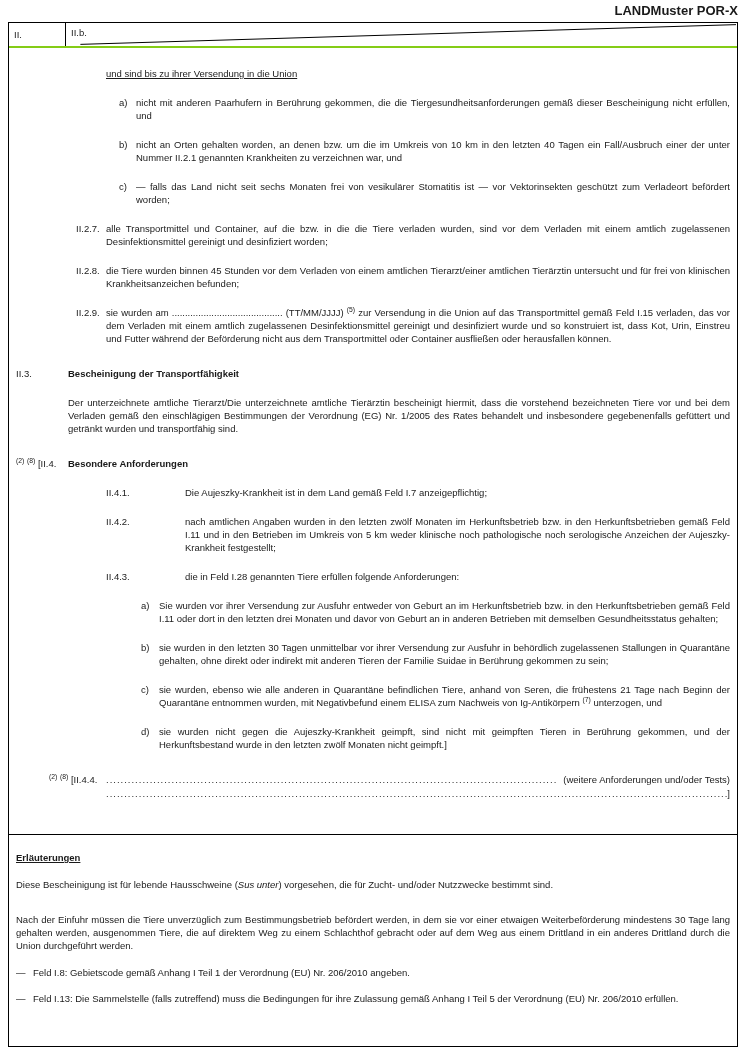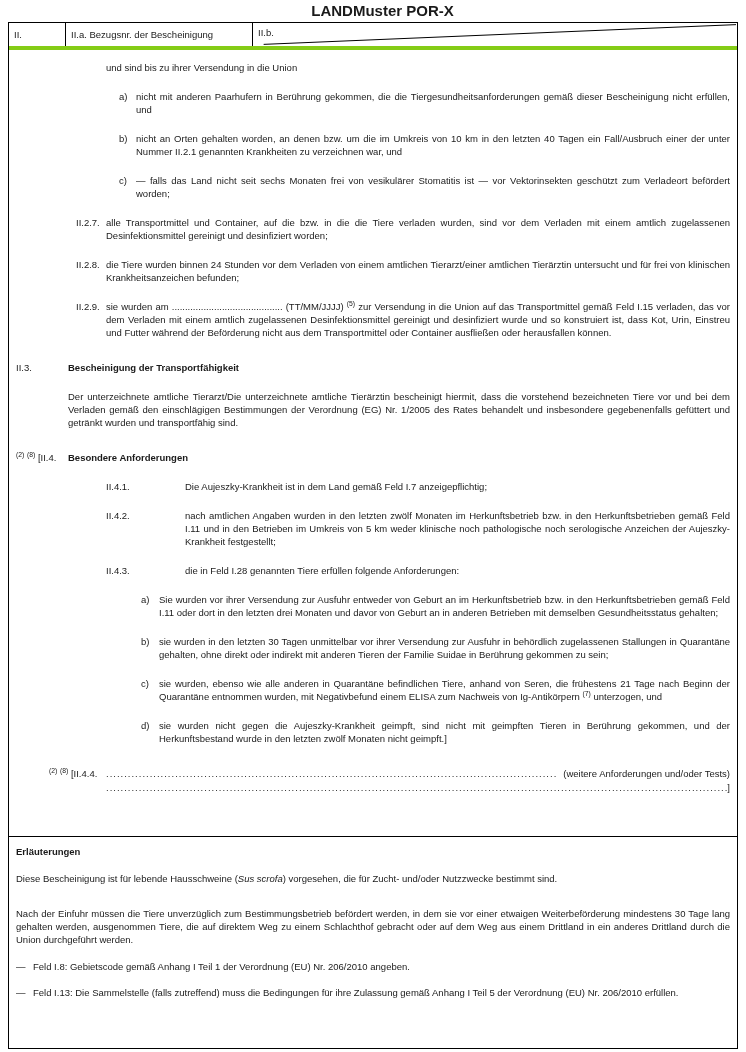--- a/index.html
+++ b/index.html
@@ -1,35 +1,35 @@
 <!DOCTYPE html>
 <html><head>
 <meta charset="utf-8">
 <style>
   html,body { margin:0; padding:0; background:#e8e8e8; }
   .page {
     position:relative; width:746px; height:1052px; background:#ffffff;
     font-family:"Liberation Sans","DejaVu Sans",sans-serif;
     font-size:9.5px; line-height:13px; color:#1a1a1a; margin:0 auto; overflow:hidden;
   }
-  .topbar { display:flex; justify-content:center; padding:4px 8px 5px 8px;
-            font-weight:bold; font-size:15px;margin-left:19px; }
+  .topbar { display:flex; justify-content:flex-end; padding:4px 8px 5px 8px;
+            font-weight:bold; font-size:13px;margin-left:19px; }
   .doc { margin:0 8px; border:1px solid #000; }
-  .hdr-row { display:flex; height:23px; border-bottom:4px solid #84cc16;justify-content:space-between; }
+  .hdr-row { display:flex; height:23px; border-bottom:2px solid #84cc16;justify-content:space-between; }
   .hdr-cell { display:flex; align-items:center; padding:0 5px; box-sizing:border-box; }
   .hc1 { width:57px; border-right:1px solid #000; }
   .hc2 { width:308px; border-right:1px solid #000; justify-content:center; text-align:center; }
   .hc3 { width:187px; border-right:1px solid #000; }
   .hc4 { flex:1; position:relative; align-items:flex-start; padding-top:3px; }
   .hc4 svg { position:absolute; left:1px; top:1px; width:calc(100% - 2px); height:calc(100% - 2px); }
   .body-sec { height:787px; box-sizing:border-box; padding:11px 7px 0 7px;
               border-bottom:1px solid #000; overflow:hidden; }
   .notes-sec { box-sizing:border-box; padding:8px 7px 0 7px; height:211px; overflow:hidden; }
   .row { display:flex; margin-top:16px; }
-  .row.first { margin-top:0; }
+  .row.first { margin-top:8px;text-decoration:underline; }
   .gap-lg { margin-top:22px; }
   .gap-sm { }
   .lbl { flex-shrink:0; white-space:nowrap; }
   .txt { flex:1; text-align:justify; }
   .b { font-weight:bold; }
   .i { font-style:italic; }
   .sup { font-size:6.8px; vertical-align:super; line-height:0; }
   
   .ml-intro { margin-left:90px; }
   .ml-abc   { margin-left:103px; } .w-abc { width:17px; }
@@ -51,23 +51,20 @@
     <span>LAND</span>
     <span>Muster POR-X</span>
   </div>
 
   <div class="doc">
 
     <div class="hdr-row">
       <div class="hdr-cell hc1">
         <span>II.</span>
       </div>
-      <div class="hdr-cell hc3">
-        <span>II.a. Bezugsnr. der Bescheinigung</span>
-      </div>
       <div class="hdr-cell hc4">
         <span style="position:relative;z-index:1;">II.b.</span>
         <svg viewBox="0 0 100 100" preserveAspectRatio="none">
           <line x1="2" y1="97" x2="100" y2="3" stroke="#000" stroke-width="1" vector-effect="non-scaling-stroke"></line>
         </svg>
       </div>
     </div>
 
     <div class="body-sec">
 
@@ -87,21 +84,21 @@
         <div class="lbl w-abc">c)</div>
         <div class="txt">— falls das Land nicht seit sechs Monaten frei von vesikulärer Stomatitis ist — vor Vektorinsekten geschützt zum Verladeort befördert worden;</div>
       </div>
 
       <div class="row ml-ii2">
         <div class="lbl w-ii2">II.2.7.</div>
         <div class="txt">alle Transportmittel und Container, auf die bzw. in die die Tiere verladen wurden, sind vor dem Verladen mit einem amtlich zugelassenen Desinfektionsmittel gereinigt und desinfiziert worden;</div>
       </div>
       <div class="row ml-ii2">
         <div class="lbl w-ii2">II.2.8.</div>
-        <div class="txt">die Tiere wurden binnen 24 Stunden vor dem Verladen von einem amtlichen Tierarzt/einer amtlichen Tierärztin untersucht und für frei von klinischen Krankheitsanzeichen befunden;</div>
+        <div class="txt">die Tiere wurden binnen 45 Stunden vor dem Verladen von einem amtlichen Tierarzt/einer amtlichen Tierärztin untersucht und für frei von klinischen Krankheitsanzeichen befunden;</div>
       </div>
       <div class="row ml-ii2">
         <div class="lbl w-ii2">II.2.9.</div>
         <div class="txt"><span>sie wurden am .......................................... (TT/MM/JJJJ) </span><span class="sup">(5)</span><span> zur Versendung in die Union auf das Transportmittel gemäß Feld I.15 verladen, das vor dem Verladen mit einem amtlich zugelassenen Desinfektionsmittel gereinigt und desinfiziert wurde und so konstruiert ist, dass Kot, Urin, Einstreu und Futter während der Beförderung nicht aus dem Transportmittel oder Container ausfließen oder herausfallen können.</span></div>
       </div>
 
       <div class="row gap-lg ml-ii3">
         <div class="lbl w-ii3">II.3.</div>
         <div class="txt b">Bescheinigung der Transportfähigkeit</div>
       </div>
@@ -154,21 +151,21 @@
         <div class="dotfill">............................................................................................................................................................................................................................................................................</div>
         <div class="lbl">]</div>
       </div>
 
     </div>
 
     <div class="notes-sec">
       <div class="row first b">Erläuterungen</div>
 
       <div class="row" style="margin-top:14px;">
-        <div class="txt"><span>Diese Bescheinigung ist für lebende Hausschweine (</span><span class="i">Sus scrofa</span><span>) vorgesehen, die für Zucht- und/oder Nutzzwecke bestimmt sind.</span></div>
+        <div class="txt"><span>Diese Bescheinigung ist für lebende Hausschweine (</span><span class="i">Sus unter</span><span>) vorgesehen, die für Zucht- und/oder Nutzzwecke bestimmt sind.</span></div>
       </div>
 
       <div class="row" style="margin-top:22px;justify-content:center;">
         <div class="txt">Nach der Einfuhr müssen die Tiere unverzüglich zum Bestimmungsbetrieb befördert werden, in dem sie vor einer etwaigen Weiterbeförderung mindestens 30 Tage lang gehalten werden, ausgenommen Tiere, die auf direktem Weg zu einem Schlachthof gebracht oder auf dem Weg aus einem Drittland in ein anderes Drittland durch die Union durchgeführt werden.</div>
       </div>
 
 
       <div class="row" style="margin-top:14px;">
         <div class="dash-col">—</div>
         <div class="txt">Feld I.8: Gebietscode gemäß Anhang I Teil 1 der Verordnung (EU) Nr. 206/2010 angeben.</div>

